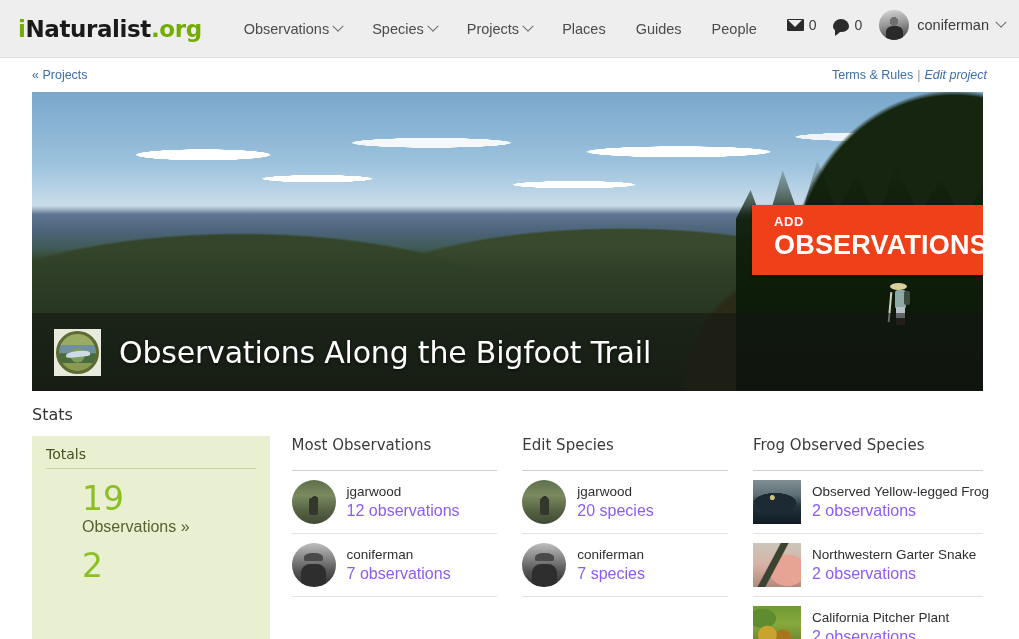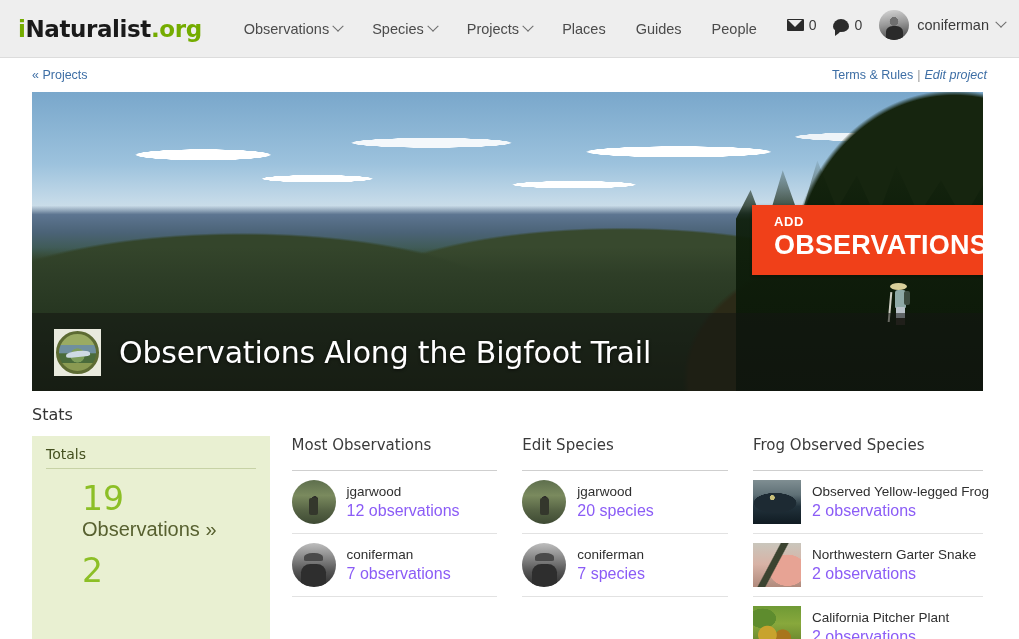--- a/index.html
+++ b/index.html
@@ -332,21 +332,21 @@
   }
 
   .total-block { margin-top: 14px; margin-left: 36px; }
   .total-num {
     font-size: 33px;
     color: #8cbf26;
     line-height: 0.95;
     font-family: "DejaVu Sans", sans-serif;
   }
   .total-label {
-    font-size: 20px;
+    font-size: 16px;
     color: #57602f;
     margin-top: 4px;
     cursor: pointer;
   }
 
   .lst { list-style: none; }
   .lst li {
     display: flex;
     align-items: center;
     gap: 11px;

